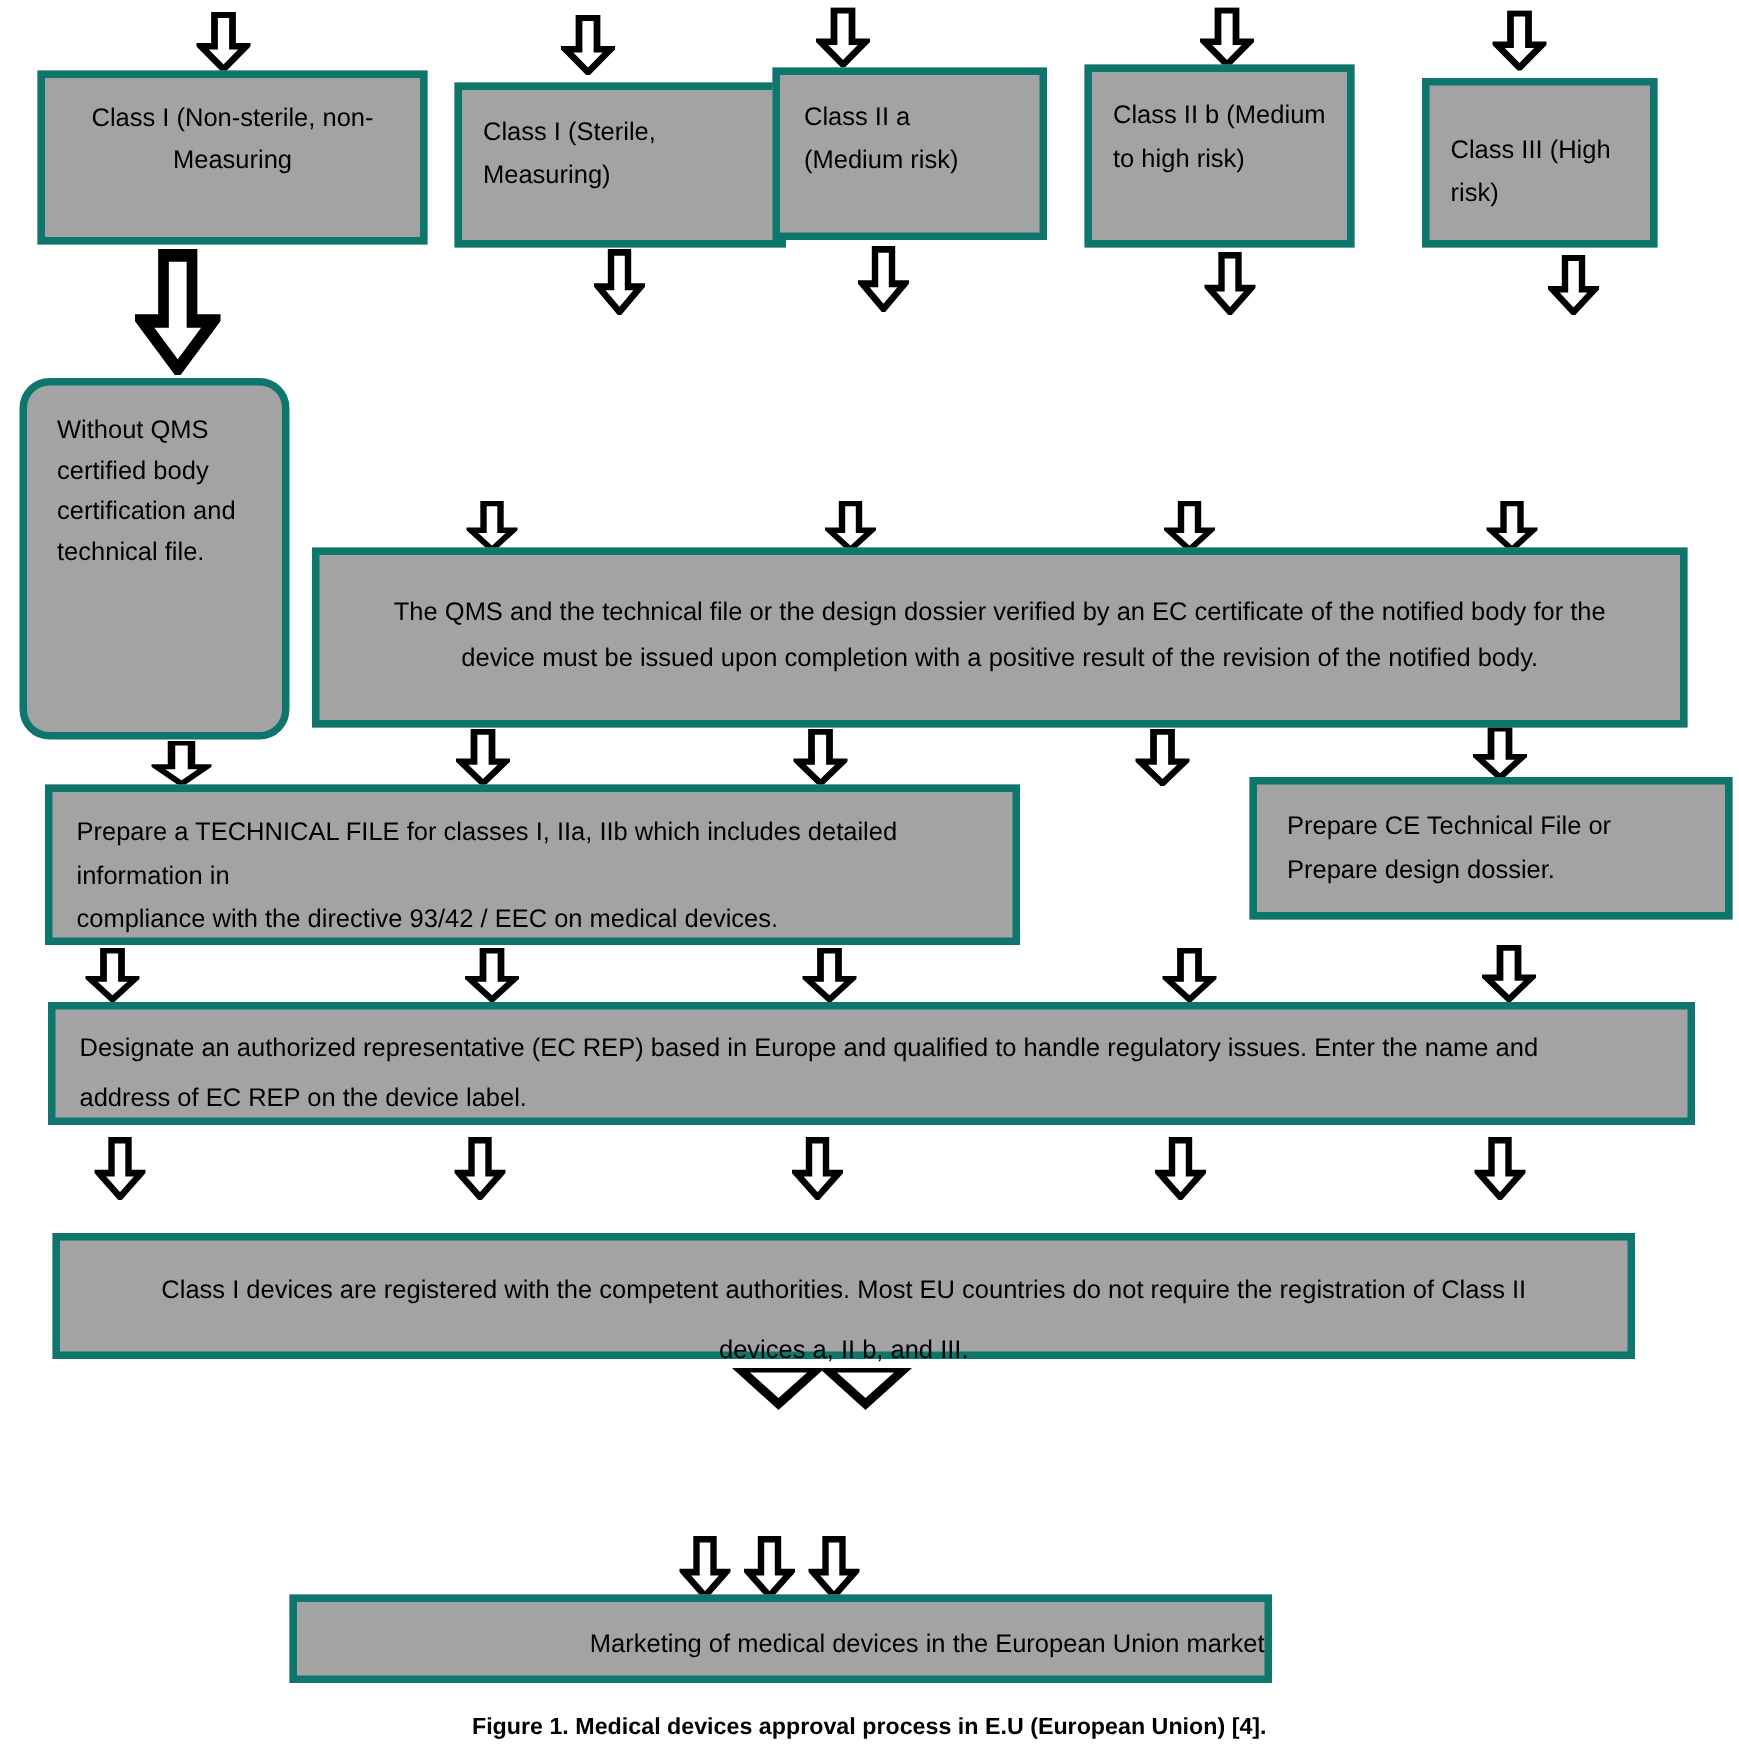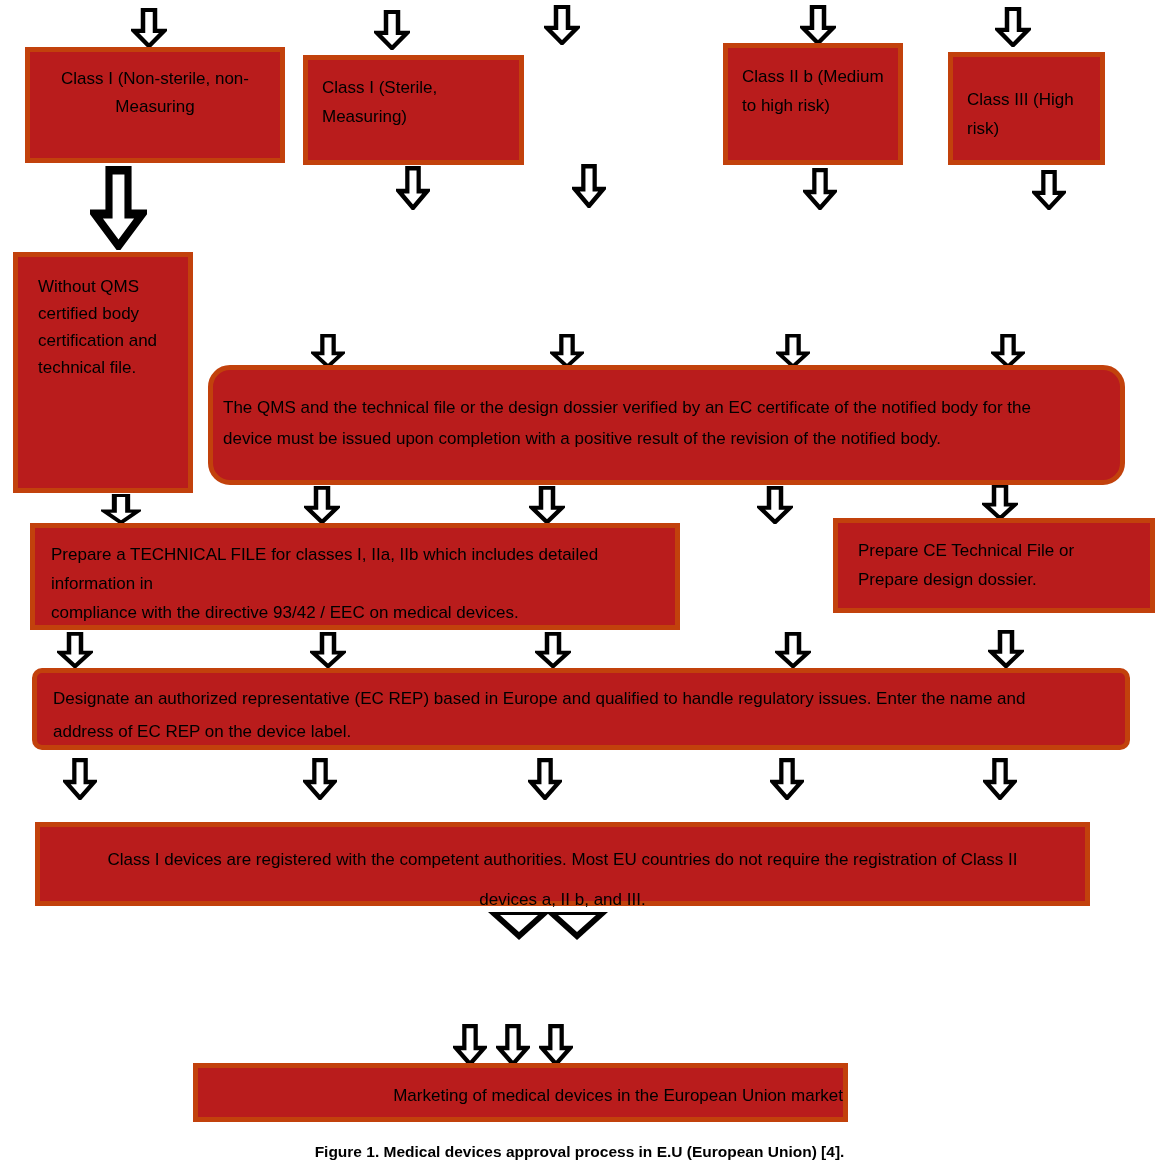--- a/index.html
+++ b/index.html
@@ -7,39 +7,39 @@
     position:relative;
     width:1159px;height:1170px;
     background:#ffffff;
     font-family:"Liberation Sans", sans-serif;
     color:#000;
     overflow:hidden;
   }
   .box{
     position:absolute;
     box-sizing:border-box;
-    border:5px solid #c2410c;
-    background:#b91c1c;
+    border:5px solid #0f766e;
+    background:#a3a3a3;
     font-size:17px;
     line-height:29px;
     white-space:pre-line;
     z-index:2;
   }
   .arw{position:absolute;z-index:1;}
   #b-class1   {left:25px;  top:47px;  width:260px; height:116px; text-align:center; padding-top:13px; line-height:28px;}
   #b-class1s  {left:303px; top:55px;  width:221px; height:110px; padding:13px 0 0 14px;}
   #b-class2a  {left:515px; top:45px;  width:183px; height:115px; padding:13px 0 0 16px;}
   #b-class2b  {left:723px; top:43px;  width:180px; height:122px; padding:14px 0 0 14px;}
   #b-class3   {left:948px; top:52px;  width:157px; height:113px; padding:28px 0 0 14px;}
-  #b-withoutqms{left:13px; top:252px; width:180px; height:241px; padding:16px 0 0 20px; line-height:27px;}
+  #b-withoutqms{left:13px; top:252px; width:180px; height:241px; padding:16px 0 0 20px; line-height:27px;border-radius:20px;}
   #b-qms      {left:197px; top:207px; width:936px; height:125px; padding:11px 0 0 16px; line-height:30px;}
-  #b-verify   {left:208px; top:365px; width:917px; height:120px; text-align:left; padding:22px 10px 0; line-height:31px;border-radius:22px;}
+  #b-verify   {left:208px; top:365px; width:917px; height:120px; text-align:center; padding:22px 10px 0; line-height:31px;}
   #b-techfile {left:30px;  top:523px; width:650px; height:107px; padding:12px 0 0 16px;}
   #b-cefile   {left:833px; top:518px; width:322px; height:95px;  padding:13px 0 0 20px;}
-  #b-ecrep    {left:32px;  top:668px; width:1098px;height:82px;  padding:9px 0 0 16px; line-height:33px;border-radius:10px;}
+  #b-ecrep    {left:32px;  top:668px; width:1098px;height:82px;  padding:9px 0 0 16px; line-height:33px;}
   #b-register {left:35px;  top:822px; width:1055px;height:84px;  text-align:center; padding:13px 6px 0; line-height:40px;}
   #b-declaration{left:15px;top:938px; width:1005px;height:84px;  text-align:center; padding:7px 10px 0; line-height:38px;}
   #b-marketing{left:193px; top:1063px;width:655px; height:59px;  text-align:right; padding-top:13px;}
   .caption{
     position:absolute; left:0; right:0; top:1142px;
     text-align:center; font-size:15.5px; line-height:20px;
     font-weight:bold; z-index:2;
   }
   .caption .cap-rest{font-weight:bold;}
 </style>
@@ -163,20 +163,22 @@
       <use href="#blockArrow"></use>
     </svg>
   <svg class="arw" style="left:539px;top:1024px;width:34px;height:42px" viewBox="0 0 36 42" preserveAspectRatio="none">
       <use href="#blockArrow"></use>
     </svg>
 
   <div class="box" id="b-class1">Class I (Non-sterile, non-
 Measuring</div>
   <div class="box" id="b-class1s">Class I (Sterile,
 Measuring)</div>
+  <div class="box" id="b-class2a">Class II a
+(Medium risk)</div>
   <div class="box" id="b-class3">Class III (High
 risk)</div>
   <div class="box" id="b-class2b">Class II b (Medium
 to high risk)</div>
 
   <div class="box" id="b-withoutqms">Without QMS
 certified body
 certification and
 technical file.</div>
   <div class="box" id="b-verify">The QMS and the technical file or the design dossier verified by an EC certificate of the notified body for the

